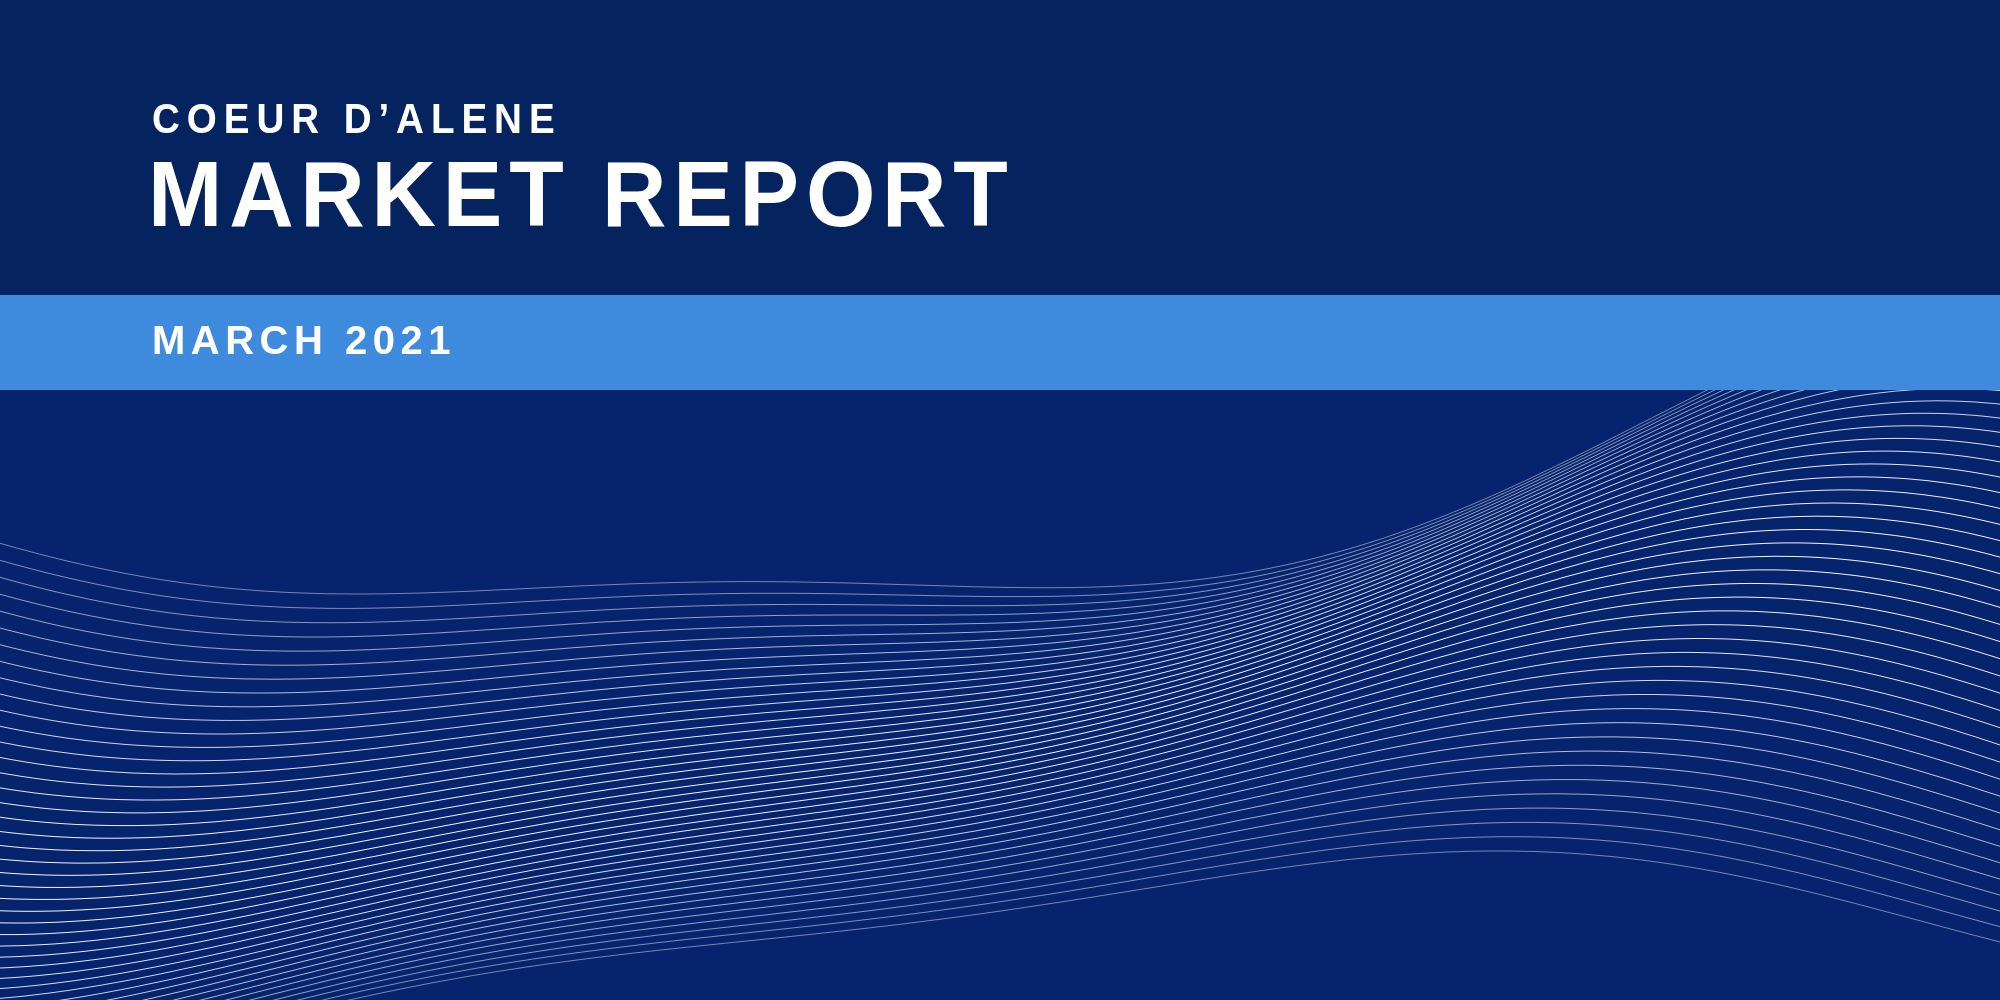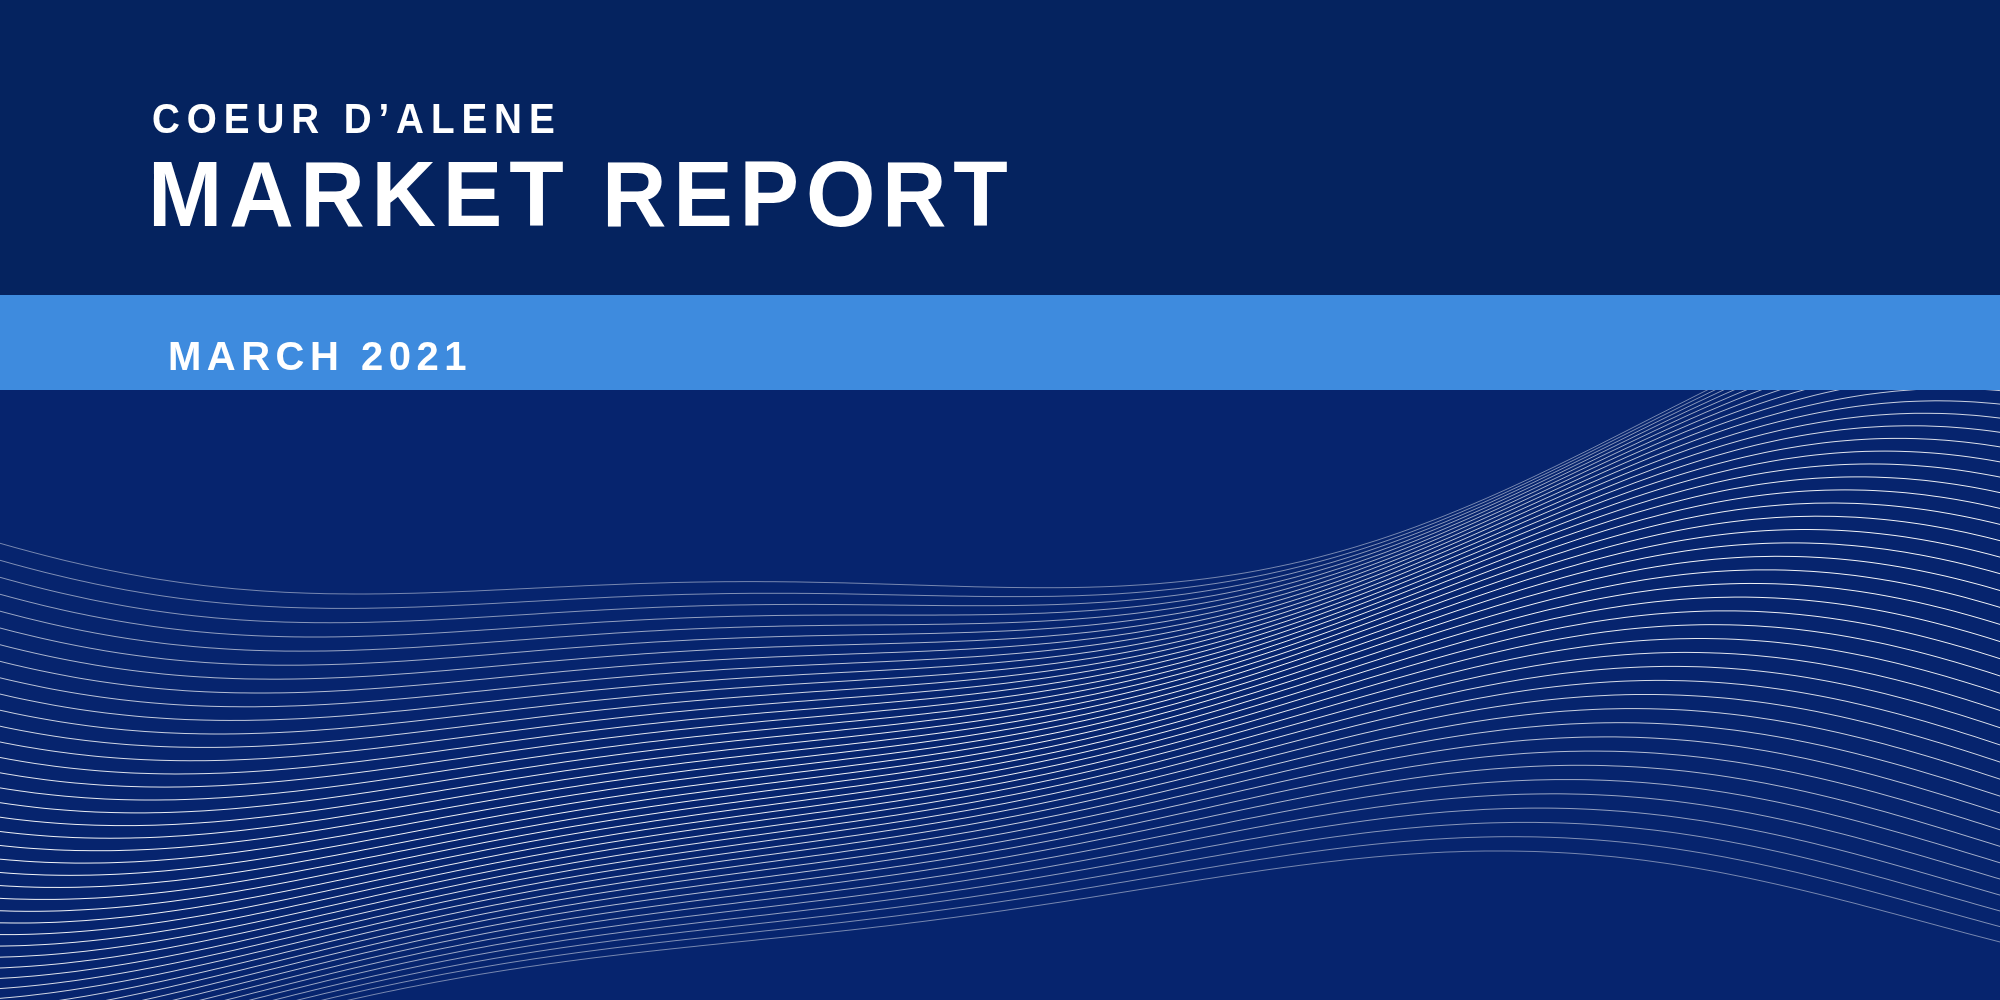--- a/index.html
+++ b/index.html
@@ -91,21 +91,21 @@
     line-height: 1;
     white-space: nowrap;
     transform: scaleX(0.97);
     transform-origin: left center;
   }
 
   .issue-date {
     position: absolute;
     left: 152px;
     top: 320px;
-    margin: 16px;
+    margin: 0;
     color: #ffffff;
     font-size: 40px;
     font-weight: bold;
     letter-spacing: 5.5px;
     line-height: 1;
     white-space: nowrap;
   }
 
   .subtitle {
     position: absolute;

